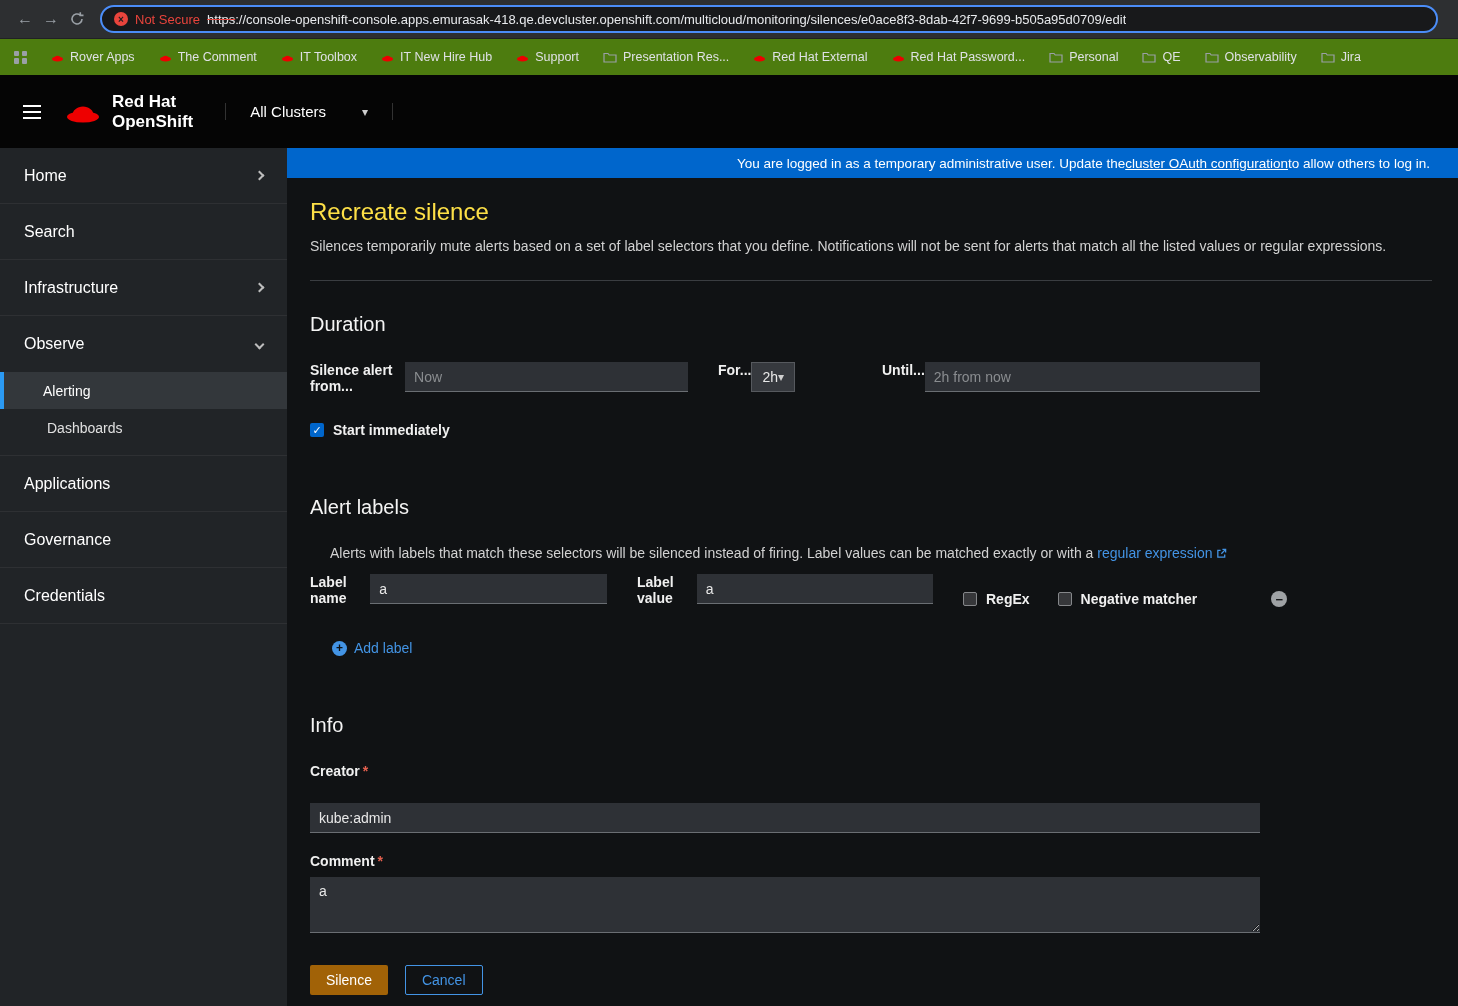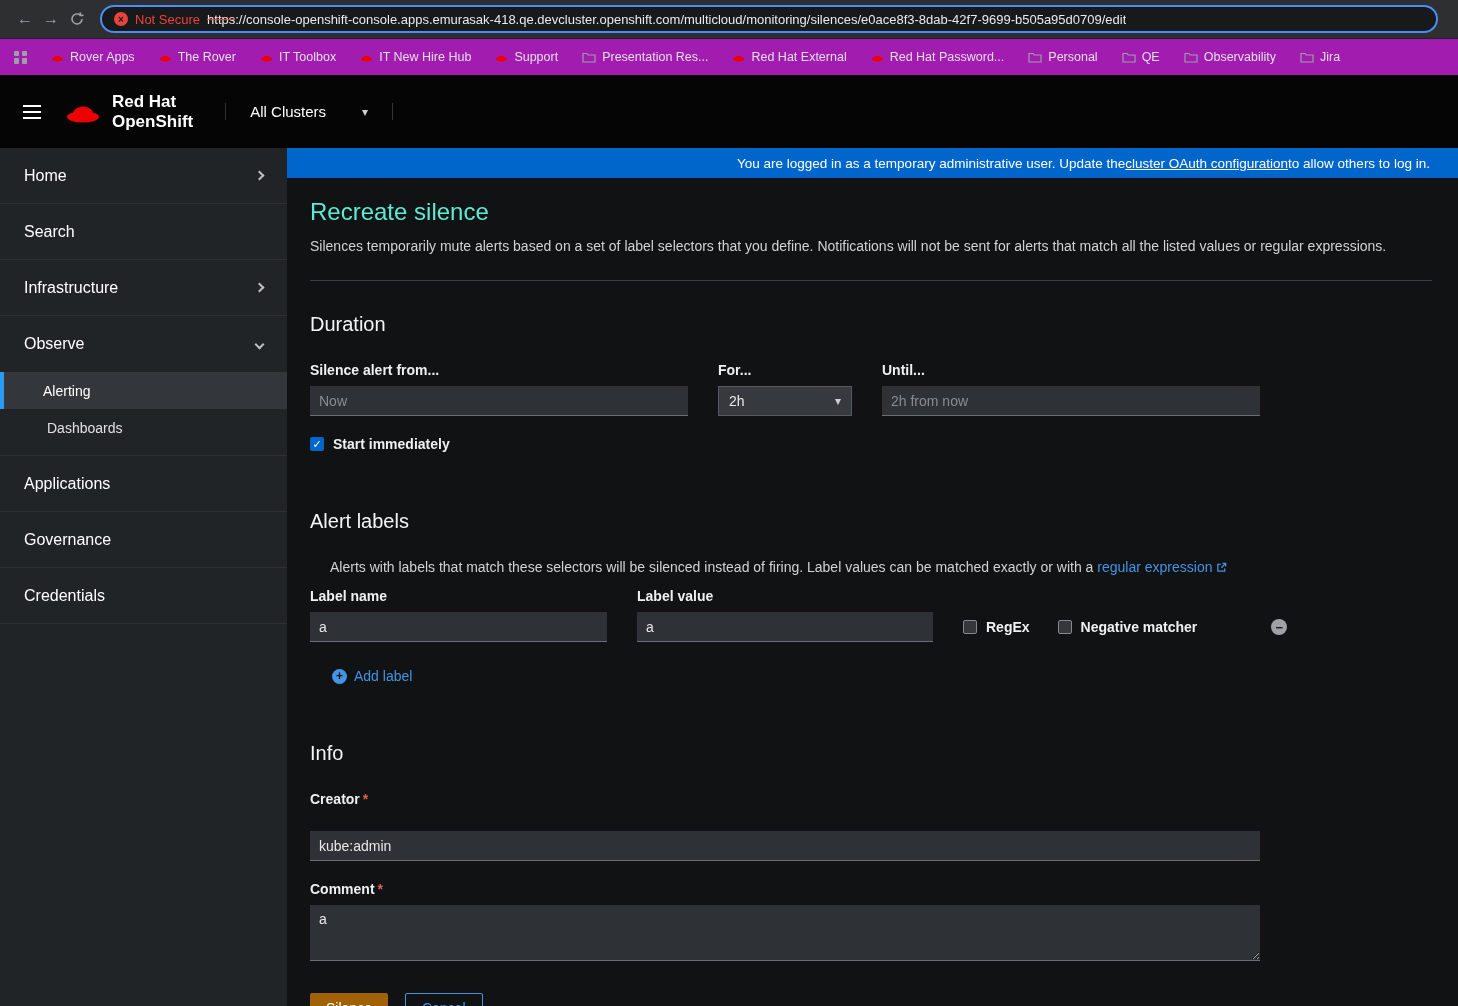--- a/index.html
+++ b/index.html
@@ -8,21 +8,21 @@
 
   
   .browser-top { height:38px; background:#2d2f31; display:flex; align-items:center; padding:0 12px; }
   .nav-btn { color:#9aa0a6; font-size:16px; width:26px; height:26px; display:flex; align-items:center; justify-content:center; cursor:pointer; flex:none; }
   .omnibox { flex:1; height:28px; margin:0 8px 0 10px; background:#18191b; border:2px solid #4b8df8; border-radius:15px; display:flex; align-items:center; padding:0 12px; gap:7px; overflow:hidden; }
   .ns-icon { flex:none; width:14px; height:14px; border-radius:50%; background:#e9443c; color:#1b1c1e; font-size:10px; font-weight:bold; display:flex; align-items:center; justify-content:center; }
   .ns-text { color:#e9443c; font-size:13px; flex:none; }
   .url { font-size:13px; color:#e8eaed; white-space:nowrap; overflow:hidden; }
   .url-scheme { text-decoration:line-through; text-decoration-color:#e9443c; }
 
-  .bookmarks { height:37px; background:#a21caf; border-top:1px solid #202124; display:flex; align-items:center; padding:0 14px; gap:24px; overflow:hidden; }
+  .bookmarks { height:37px; background:#4d7c0f; border-top:1px solid #202124; display:flex; align-items:center; padding:0 14px; gap:24px; overflow:hidden; }
   .grid-icon { width:13px; height:13px; display:grid; grid-template-columns:1fr 1fr; gap:2.5px; cursor:pointer; flex:none; }
   .grid-icon i { background:#9aa0a6; border-radius:1px; }
   .bm { display:flex; align-items:center; gap:6px; font-size:12.5px; color:#dfe1e5; cursor:pointer; white-space:nowrap; flex:none; }
 
   
   .masthead { height:73px; background:#050505; display:flex; align-items:center; }
   .hamburger { width:64px; display:flex; align-items:center; justify-content:center; cursor:pointer; }
   .ham-bars { position:relative; width:18px; height:2px; background:#fff; display:block; }
   .ham-bars::before, .ham-bars::after { content:""; position:absolute; left:0; width:18px; height:2px; background:#fff; }
   .ham-bars::before { top:-6px; } .ham-bars::after { top:6px; }
@@ -42,31 +42,31 @@
   .nav-sub.active { background:#33373b; border-left-color:#2b9af3; color:#fff; padding-left:39px; }
   .chev { width:7px; height:7px; border-right:2px solid #bdbdbd; border-bottom:2px solid #bdbdbd; display:inline-block; flex:none; }
   .chev.right { transform:rotate(-45deg); }
   .chev.down { transform:rotate(45deg); }
 
   .content { flex:1; display:flex; flex-direction:column; overflow:hidden; }
   .banner { height:30px; flex:none; background:#0066cc; color:#fff; font-size:13.5px; display:flex; align-items:center; padding-left:450px; white-space:nowrap; overflow:hidden; }
   .banner-link { color:#fff; text-decoration:underline; cursor:pointer; }
 
   .page { flex:1; overflow:hidden; padding:20px 26px 0 23px; }
-  .page-title { font-size:24px; font-weight:500; color:#5eead4; }
+  .page-title { font-size:24px; font-weight:500; color:#fde047; }
   .page-desc { margin-top:12px; font-size:14px; color:#d2d2d2; white-space:nowrap; overflow:hidden; }
   .divider { margin-top:26px; border-top:1px solid #3a3d41; }
   .section-h { margin-top:32px; font-size:20px; font-weight:500; color:#f4f4f4; }
   .section-h.gap-lg { margin-top:58px; }
 
   .field-label { font-size:14px; font-weight:700; color:#f0f0f0; }
   .req { color:#e4604f; margin-left:3px; font-weight:700; }
   .frow { display:flex; gap:30px; margin-top:26px; }
   .frow.tight { margin-top:13px; }
-  .fgroup { display:flex; flex-direction:column; }
+  .fgroup { display:flex; }
   .fgroup .field-label { margin-bottom:8px; display:block; }
   .text-input { height:30px; background:#2e3136; border:none; border-bottom:1px solid #6a6e73; color:#e8e8e8; font-size:14px; padding:0 9px; font-family:inherit; width:100%; display:block; }
   .text-input.muted { color:#8a8d90; }
   .select { height:30px; background:#36393e; border:1px solid #56595e; display:flex; align-items:center; justify-content:space-between; padding:0 10px; font-size:14px; color:#e8e8e8; cursor:pointer; }
   .w378{width:378px;} .w134{width:134px;} .w297{width:297px;} .w296{width:296px;} .w950{width:950px;}
 
   .cb-row { display:flex; align-items:center; gap:9px; margin-top:20px; }
   .cb { width:14px; height:14px; border-radius:2px; flex:none; cursor:pointer; }
   .cb.checked { background:#0066cc; color:#fff; font-size:11px; line-height:1; display:flex; align-items:center; justify-content:center; }
   .cb.unchecked { background:#36373a; border:1px solid #85878a; }
@@ -122,21 +122,21 @@
         <ellipse cx="6.5" cy="7" rx="5.5" ry="2.6" fill="#e00"></ellipse>
         <path d="M3.2 7 C3.2 2.6 9.8 2.6 9.8 7 Z" fill="#e00"></path>
       </svg>
     <span>Rover Apps</span>
   </div>
   <div class="bm">
     <svg width="13" height="11" viewBox="0 0 13 11">
         <ellipse cx="6.5" cy="7" rx="5.5" ry="2.6" fill="#e00"></ellipse>
         <path d="M3.2 7 C3.2 2.6 9.8 2.6 9.8 7 Z" fill="#e00"></path>
       </svg>
-    <span>The Rover</span>
+    <span>The Comment</span>
   </div>
   <div class="bm">
     <svg width="13" height="11" viewBox="0 0 13 11">
         <ellipse cx="6.5" cy="7" rx="5.5" ry="2.6" fill="#e00"></ellipse>
         <path d="M3.2 7 C3.2 2.6 9.8 2.6 9.8 7 Z" fill="#e00"></path>
       </svg>
     <span>IT Toolbox</span>
   </div>
   <div class="bm">
     <svg width="13" height="11" viewBox="0 0 13 11">

